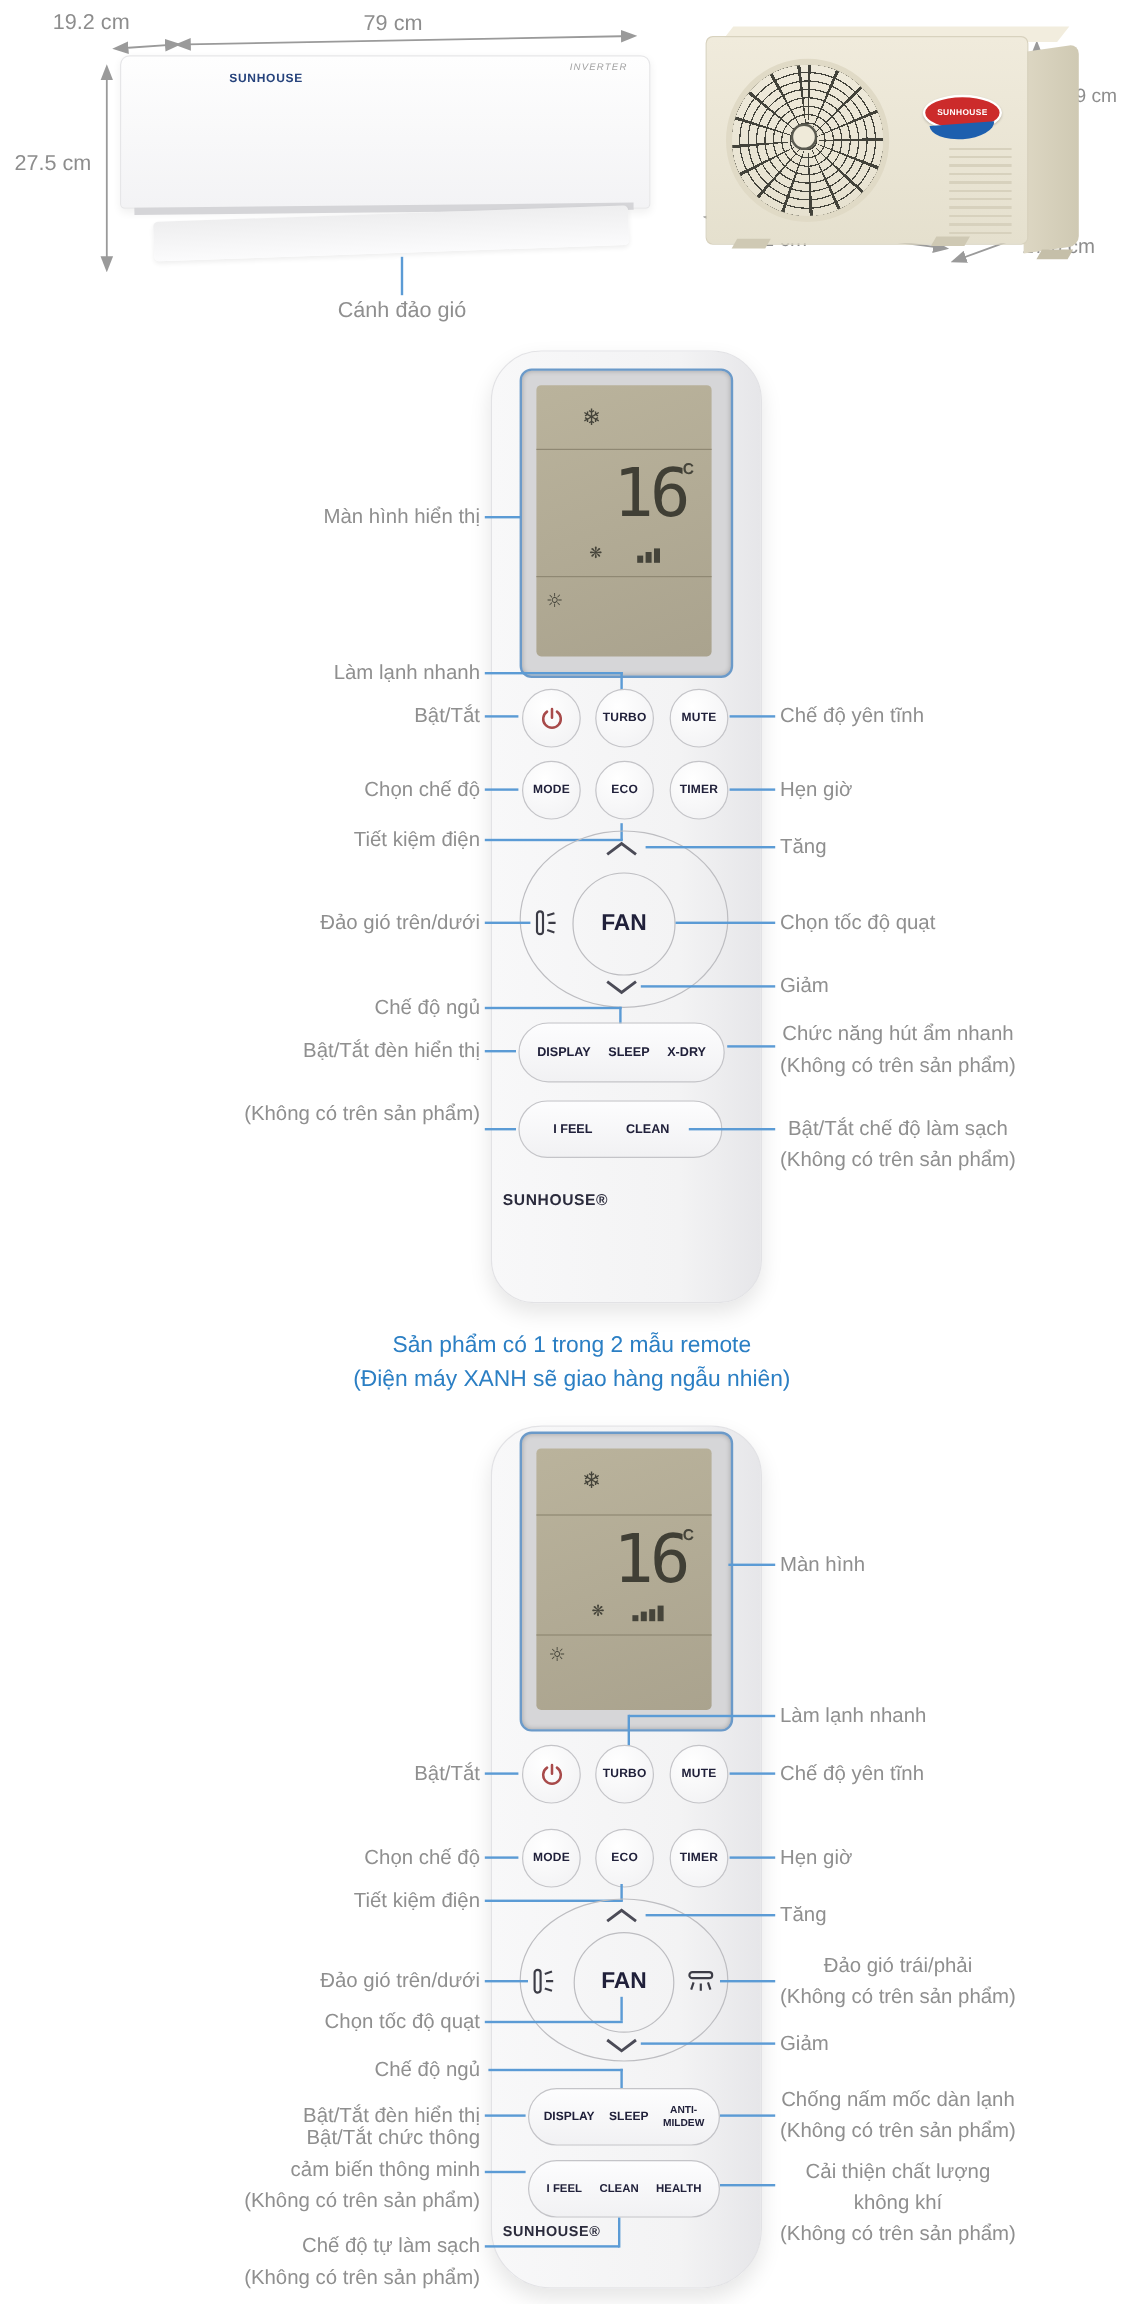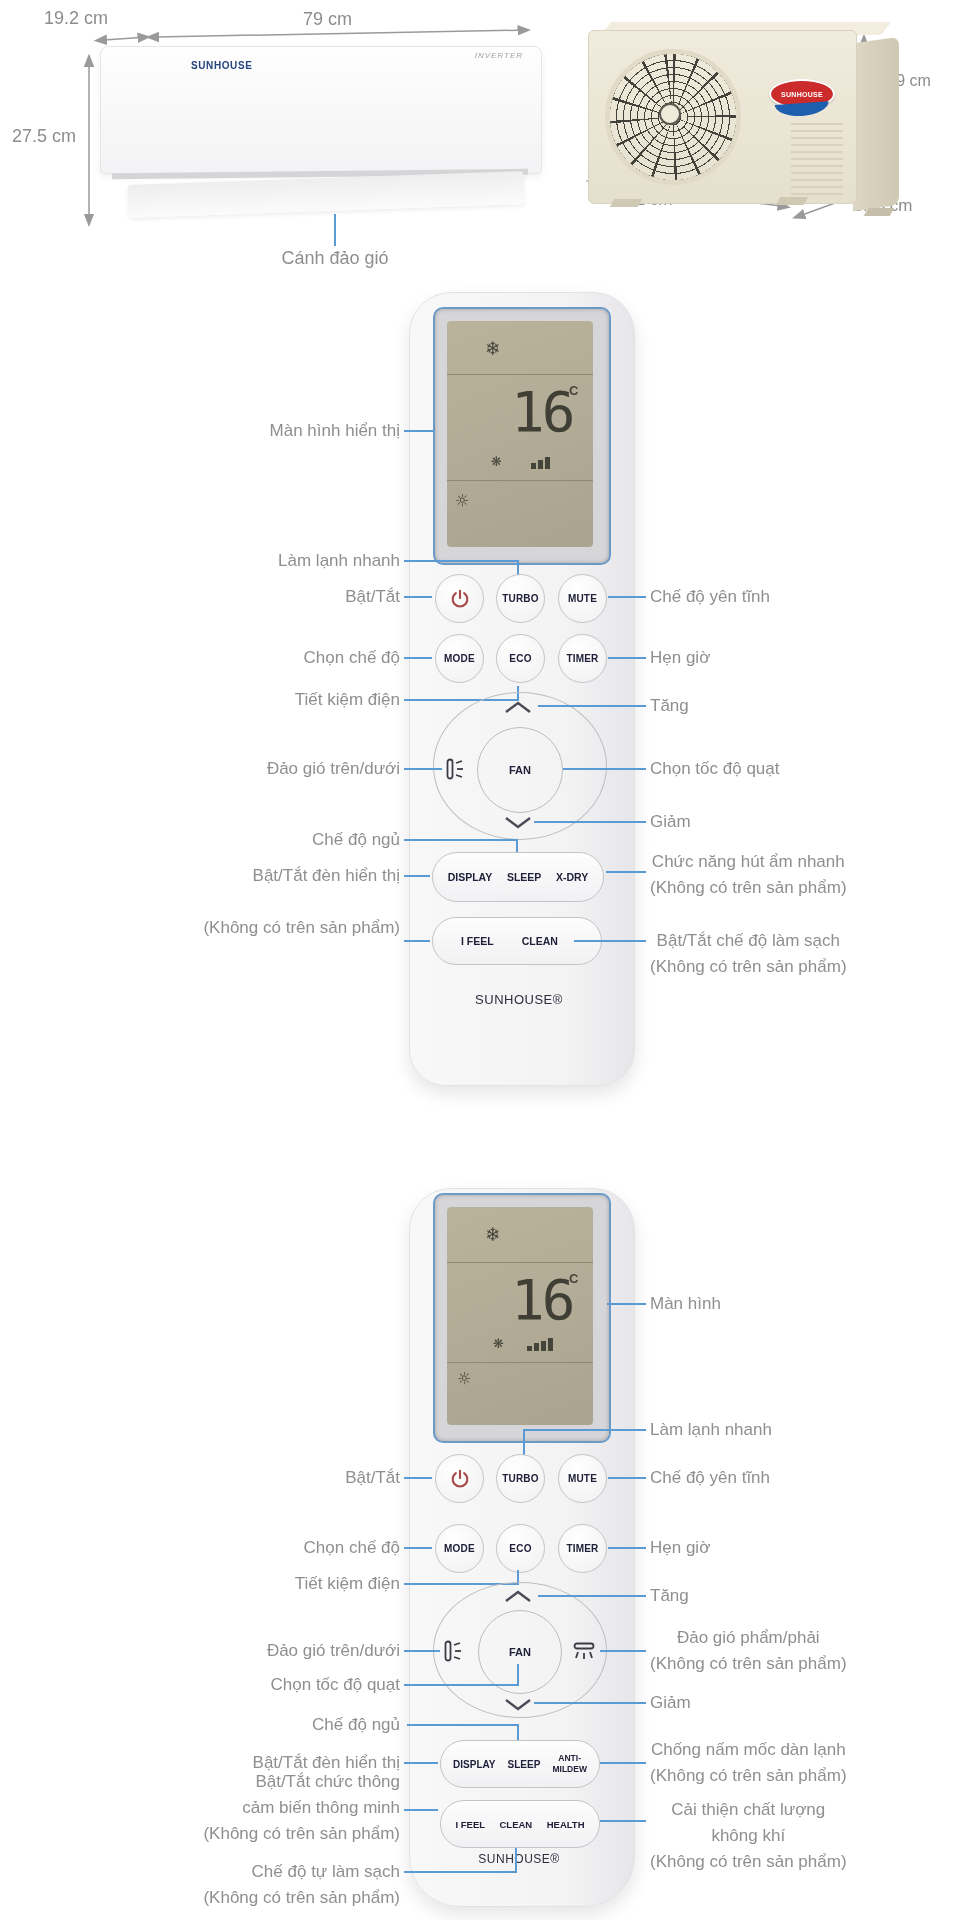--- a/index.html
+++ b/index.html
@@ -25,22 +25,22 @@
   .lcddiv{position:absolute;left:0;right:0;height:1px;background:#8f8873}
   .lcdtext{color:#45443a}
   .cbtn{position:absolute;width:47px;height:47px;border-radius:50%;border:1.5px solid #c4c4c8;
         background:radial-gradient(circle at 38% 30%,#ffffff,#f0f0f2);display:flex;align-items:center;
         justify-content:center;font-weight:700;font-size:10px;color:#20203a;letter-spacing:.2px}
   .pill{position:absolute;border:1.5px solid #c4c4c8;border-radius:26px;
         background:linear-gradient(180deg,#fdfdfe,#f1f1f3);display:flex;align-items:center;
         justify-content:space-evenly;font-weight:700;color:#20203a}
   .dial{position:absolute;border:1.5px solid #bdbdc1;border-radius:50%;background:transparent}
   .fanb{position:absolute;border:1.5px solid #bdbdc1;border-radius:50%;display:flex;
-        align-items:center;justify-content:center;font-weight:700;font-size:11px;color:#20203a}
-  .brandtxt{position:absolute;width:200px;text-align:center;font-weight:400;color:#2b2b3c;letter-spacing:.5px}
+        align-items:center;justify-content:center;font-weight:700;font-size:19px;color:#20203a}
+  .brandtxt{position:absolute;width:200px;font-weight:700;color:#2b2b3c;letter-spacing:.5px}
   .temp{position:absolute;font-family:"DejaVu Sans Mono",monospace;font-weight:400;
         font-size:56px;letter-spacing:-3px;color:#403f35}
   .note{position:absolute;left:0;width:953px;text-align:center;color:#2b7fc4;font-size:19px;line-height:28px}
   .bars{position:absolute;display:flex;align-items:flex-end;gap:2px}
   .bars span{display:block;width:5px;background:#45443a}
   .icon{line-height:1;font-family:"DejaVu Sans",sans-serif}
 </style>
 </head>
 <body>
 
@@ -208,20 +208,24 @@
   </div>
   <div class="hl" style="left:404px;top:940px;width:26px"></div>
   <div class="lbR" style="top:928px">
     <div>Bật/Tắt chế độ làm sạch</div>
     <div>(Không có trên sản phẩm)</div>
   </div>
   <div class="hl" style="left:574px;top:940px;width:72px"></div>
 
   <div class="brandtxt" style="left:419px;top:992px;font-size:13px">SUNHOUSE®</div>
 
+  <div class="note" style="top:1108px">
+    <div>Sản phẩm có 1 trong 2 mẫu remote</div>
+    <div>(Điện máy XANH sẽ giao hàng ngẫu nhiên)</div>
+  </div>
 
   <div class="remote" style="left:409px;top:1188px;height:717px;border-radius:42px 42px 50px 50px"></div>
 
   <div class="bezel" style="left:433px;top:1193px;width:174px;height:246px"></div>
   <div class="lcd" style="left:447px;top:1207px;width:146px;height:218px">
     <div class="lcddiv" style="top:55px"></div>
     <div class="lcddiv" style="top:155px"></div>
     <span class="icon lcdtext ab" style="left:38px;top:18px;font-size:19px">❄</span>
     <span class="temp" style="left:64px;top:60px">16</span>
     <span class="ab lcdtext" style="left:122px;top:64px;font-size:13px;font-weight:700">C</span>
@@ -288,21 +292,21 @@
   </svg>
   <svg class="ab" style="left:504px;top:1697px" width="28" height="14">
     <polyline points="2,3 14,12 26,3" fill="none" stroke="#4b4b57" stroke-width="2.4"></polyline>
   </svg>
 
   <div class="lbR" style="top:1583px">Tăng</div>
   <div class="hl" style="left:538px;top:1595px;width:108px"></div>
   <div class="lbL" style="top:1638px">Đảo gió trên/dưới</div>
   <div class="hl" style="left:404px;top:1650px;width:36px"></div>
   <div class="lbR" style="top:1625px">
-    <div>Đảo gió phẩm/phải</div>
+    <div>Đảo gió trái/phải</div>
     <div>(Không có trên sản phẩm)</div>
   </div>
   <div class="hl" style="left:600px;top:1650px;width:46px"></div>
   <div class="lbL" style="top:1672px">Chọn tốc độ quạt</div>
   <div class="hl" style="left:404px;top:1684px;width:115px"></div>
   <div class="vl" style="left:517px;top:1664px;height:20px"></div>
   <div class="lbR" style="top:1690px">Giảm</div>
   <div class="hl" style="left:534px;top:1702px;width:112px"></div>
 
   <div class="lbL" style="top:1712px">Chế độ ngủ</div>

